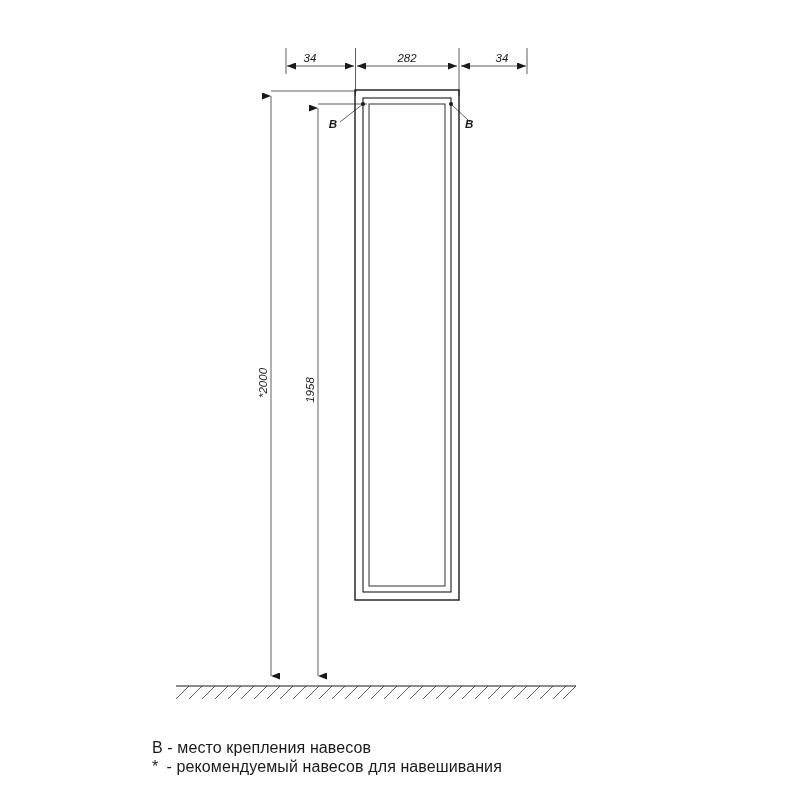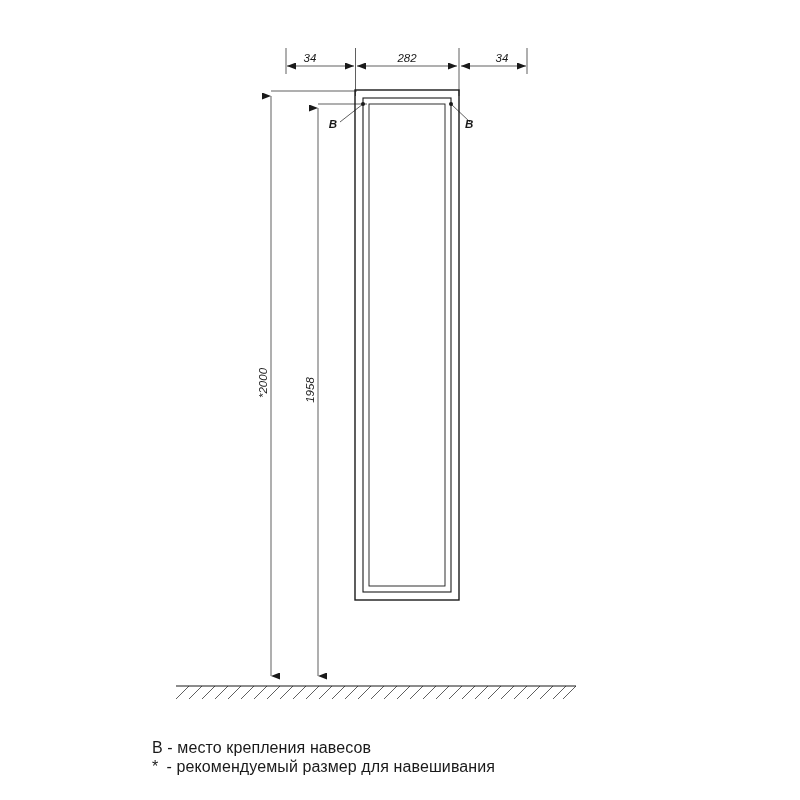--- a/index.html
+++ b/index.html
@@ -156,15 +156,15 @@
 
 <div class="legend">
   <div class="legend-line">
     <span class="mark">B</span>
     <span>-</span>
     <span>место крепления навесов</span>
   </div>
   <div class="legend-line">
     <span class="mark">*</span>
     <span>-</span>
-    <span>рекомендуемый размер для навешивания</span>
+    <span>рекомендуемый навесов для навешивания</span>
   </div>
 </div>
 
 </body></html>

